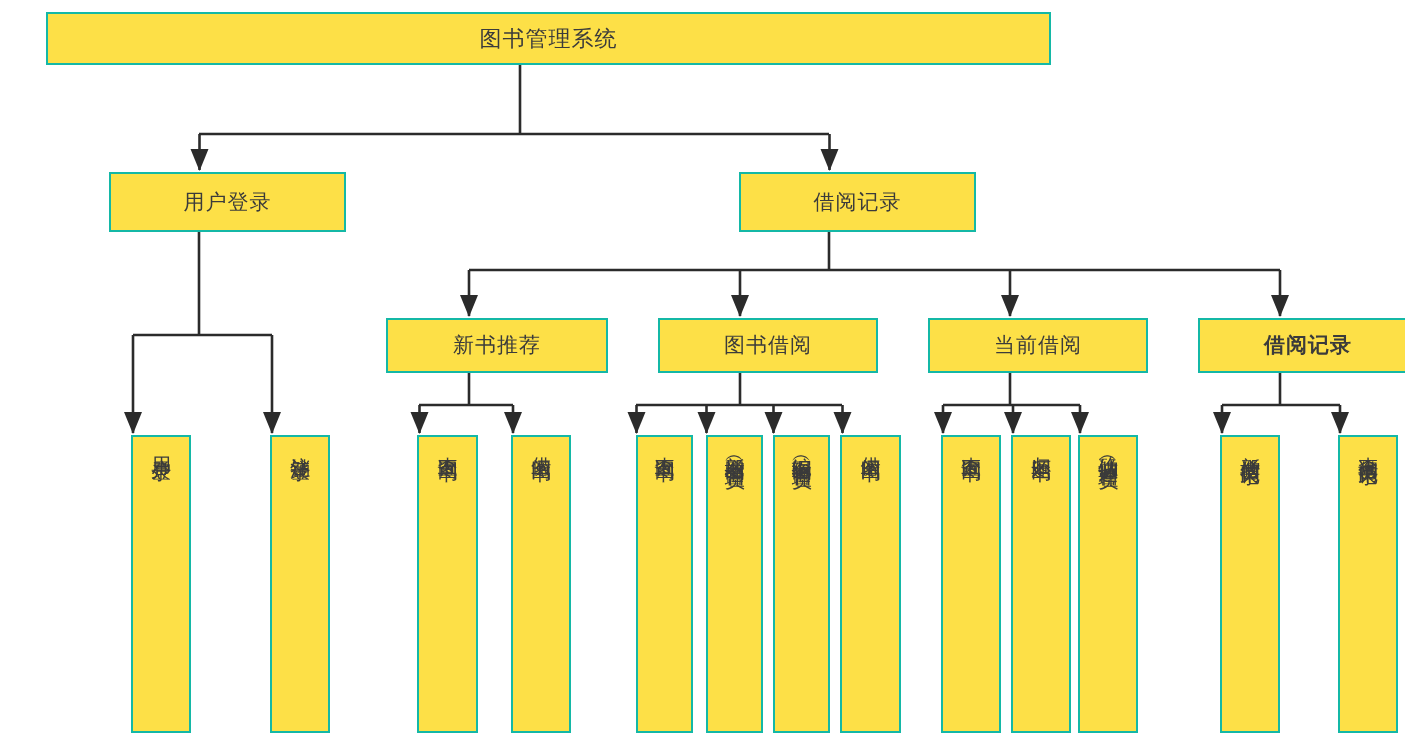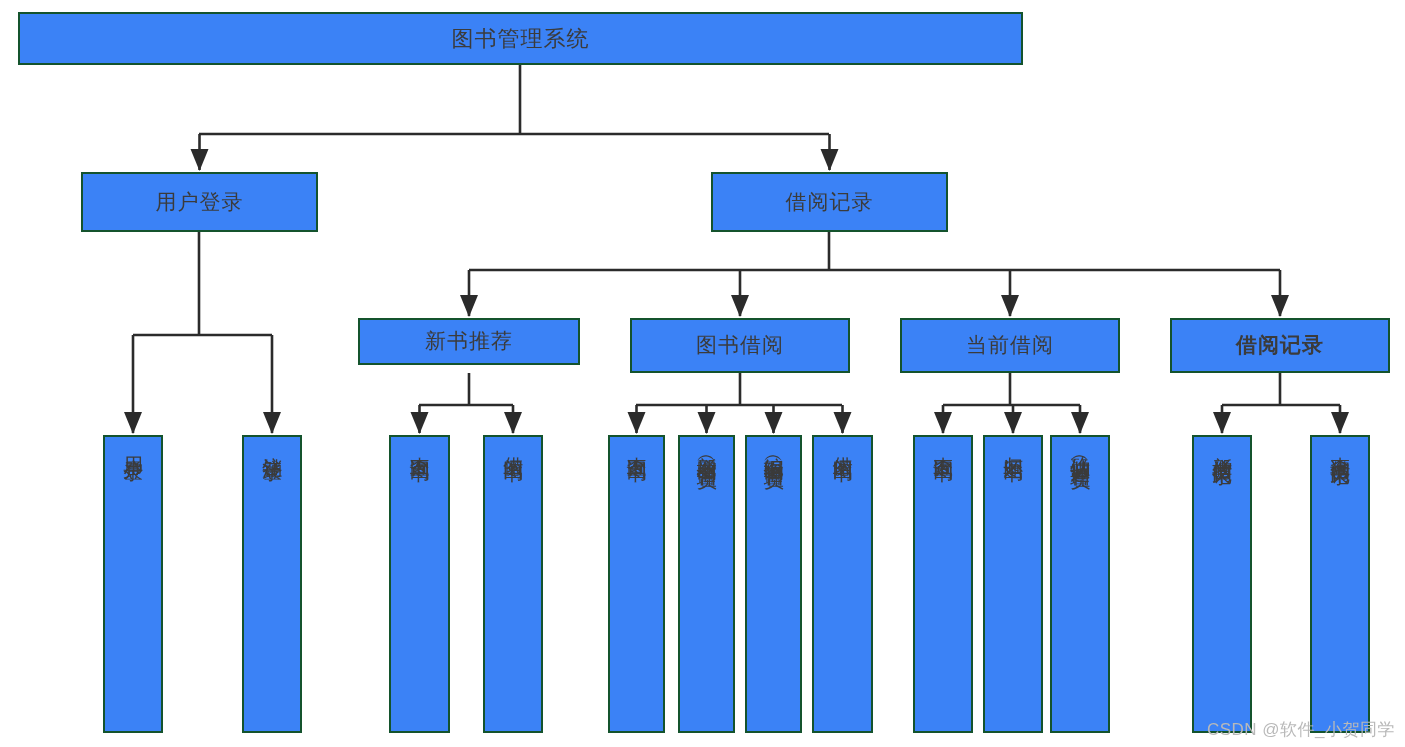--- a/index.html
+++ b/index.html
@@ -10,26 +10,27 @@
     font-family:"Liberation Sans","DejaVu Sans",sans-serif;
     overflow:hidden;
     position:relative;
   }
   #diagram{
     position:absolute;left:0;top:0;width:1405px;height:747px;
   }
   .node{
     position:absolute;
     box-sizing:border-box;
-    background:#3b82f6;
-    border:2px solid #14532d;
+    background:#fde047;
+    border:2px solid #14b8a6;
     display:flex;
     align-items:center;
     justify-content:center;
     color:#3a3a3a;
+    margin-left:28px;
   }
   .node .label{
     font-size:21px;
     line-height:1.18;
     letter-spacing:1px;
     white-space:nowrap;
     color:#3b3b3b;
   }
   .node.root .label{font-size:22px;}
   .node.leaf{
@@ -128,21 +129,21 @@
   <div id="nodes-layer">
       <div class="node root" style="left: 18px; top: 12px; width: 1005px; height: 53px;">
         <span class="label">图书管理系统</span>
       </div>
       <div class="node branch" style="left: 81px; top: 172px; width: 237px; height: 60px;">
         <span class="label">用户登录</span>
       </div>
       <div class="node branch" style="left: 711px; top: 172px; width: 237px; height: 60px;">
         <span class="label">借阅记录</span>
       </div>
-      <div class="node branch" style="left: 358px; top: 318px; width: 222px; height: 47px;">
+      <div class="node branch" style="left: 358px; top: 318px; width: 222px; height: 55px;">
         <span class="label">新书推荐</span>
       </div>
       <div class="node branch" style="left: 630px; top: 318px; width: 220px; height: 55px;">
         <span class="label">图书借阅</span>
       </div>
       <div class="node branch" style="left: 900px; top: 318px; width: 220px; height: 55px; justify-content: center;">
         <span class="label">当前借阅</span>
       </div>
       <div class="node branch" style="left: 1170px; top: 318px; width: 220px; height: 55px; font-weight: bold;">
         <span class="label">借阅记录</span>
@@ -180,14 +181,13 @@
       <div class="node leaf tall" style="left: 1050px; top: 435px; width: 60px; height: 298px;">
         <span class="label">确认归还（管理员）</span>
       </div>
       <div class="node leaf" style="left: 1192px; top: 435px; width: 60px; height: 298px;">
         <span class="label">新增借阅记录</span>
       </div>
       <div class="node leaf" style="left: 1310px; top: 435px; width: 60px; height: 298px;">
         <span class="label">查询借阅记录</span>
       </div>
     </div>
-  <div class="watermark">CSDN @软件_小贺同学</div>
 </div>
 
 </body></html>

